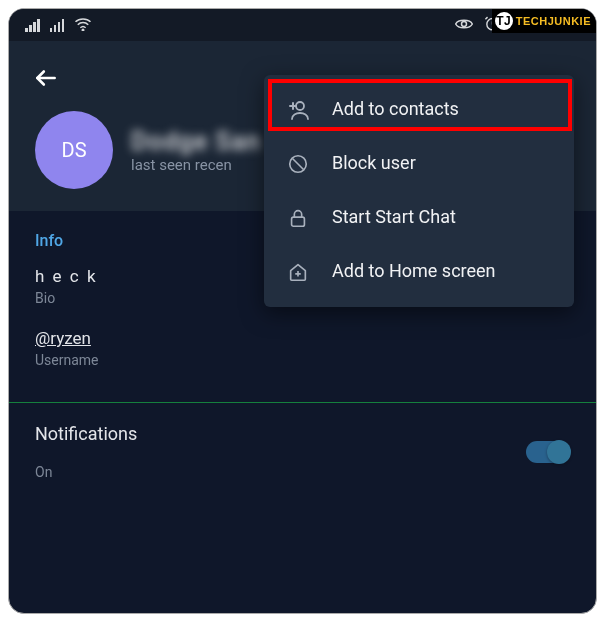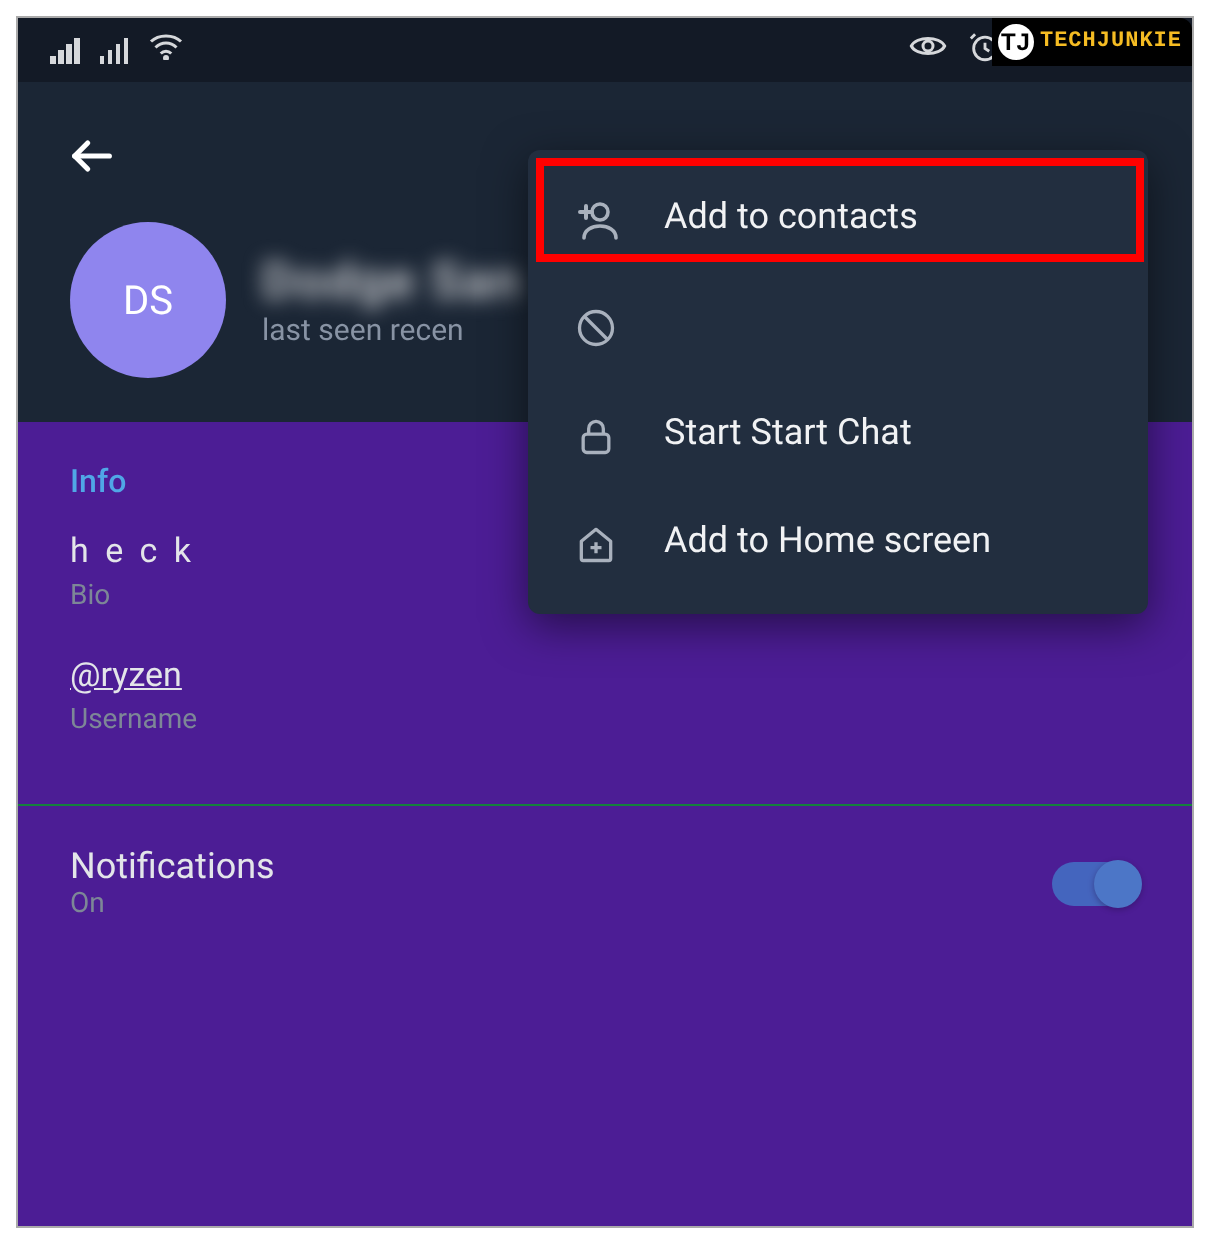--- a/index.html
+++ b/index.html
@@ -8,22 +8,22 @@
       background: #fff;
       width: 605px;
       height: 622px;
       position: relative;
       overflow: hidden;
     }
     .frame {
       position: absolute;
       top: 8px; left: 8px; right: 8px; bottom: 8px;
       border: 1px solid #aaa;
-      border-radius: 0;
-      background: #4c1d95;
+      border-radius: 16px;
+      background: #0f172a;
       overflow: hidden;
     }
     
     .watermark {
       position: absolute;
       top: 0; right: 0;
       background: #000;
       color: #fff;
       font-size: 11px;
       font-weight: 700;
@@ -40,21 +40,21 @@
       color: #000;
       font-size: 12px;
       font-weight: 900;
       border-radius: 50%;
       width: 18px; height: 18px;
       display: flex;
       align-items: center;
       justify-content: center;
       font-family: Arial, sans-serif;
     }
-    .watermark .text { color: #f5bc23; font-family: Liberation Mono, monospace; }
+    .watermark .text { color: #f5bc23; font-family: Liberation Sans, sans-serif; }
     
     .status-bar {
       height: 32px;
       background: #131a26;
       display: flex;
       align-items: center;
       padding: 0 16px;
       color: #d6d8db;
       font-size: 14px;
     }
@@ -105,21 +105,21 @@
       border-bottom: 1px solid #15803d;
     }
     .info-title { color: #50a7e6; font-size: 16px; font-weight: 500; margin-bottom: 16px; }
     .info-item { margin-bottom: 22px; }
     .info-value { color: #e3e5e9; font-size: 17px; letter-spacing: 2px; }
     .info-value.username { letter-spacing: 0; text-decoration: underline; }
     .info-label { color: #7d8797; font-size: 14px; margin-top: 4px; }
     
     .notif-section { padding: 20px 26px; display: flex; align-items: center; justify-content: space-between; }
     .notif-col .n-title { color: #e3e5e9; font-size: 18px; }
-    .notif-col .n-sub { color: #7d8797; font-size: 14px; margin-top: 0; }
+    .notif-col .n-sub { color: #7d8797; font-size: 14px; margin-top: 20px; }
     
     .toggle {
       margin-left: auto;
       width: 44px; height: 22px;
       background: #3fa0e0;
       opacity: 0.55;
       border-radius: 11px;
       position: relative;
       cursor: pointer;
     }
@@ -262,20 +262,21 @@
       </span>
       <span>Add to contacts</span>
     </div>
     <div class="menu-item">
       <span class="mi-icon">
         <svg width="22" height="22" viewBox="0 0 24 24" fill="none" stroke="#a9b1bd" stroke-width="1.8">
             <circle cx="12" cy="12" r="9"></circle>
             <path d="M6 6l12 12"></path>
           </svg>
       </span>
+      <span>Block user</span>
     </div>
     <div class="menu-item">
       <span class="mi-icon">
         <svg width="22" height="22" viewBox="0 0 24 24" fill="none" stroke="#a9b1bd" stroke-width="1.8" stroke-linejoin="round">
             <rect x="5" y="11" width="14" height="10" rx="2"></rect>
             <path d="M8 11V8a4 4 0 0 1 8 0v3"></path>
           </svg>
       </span>
       <span>Start Start Chat</span>
     </div>

